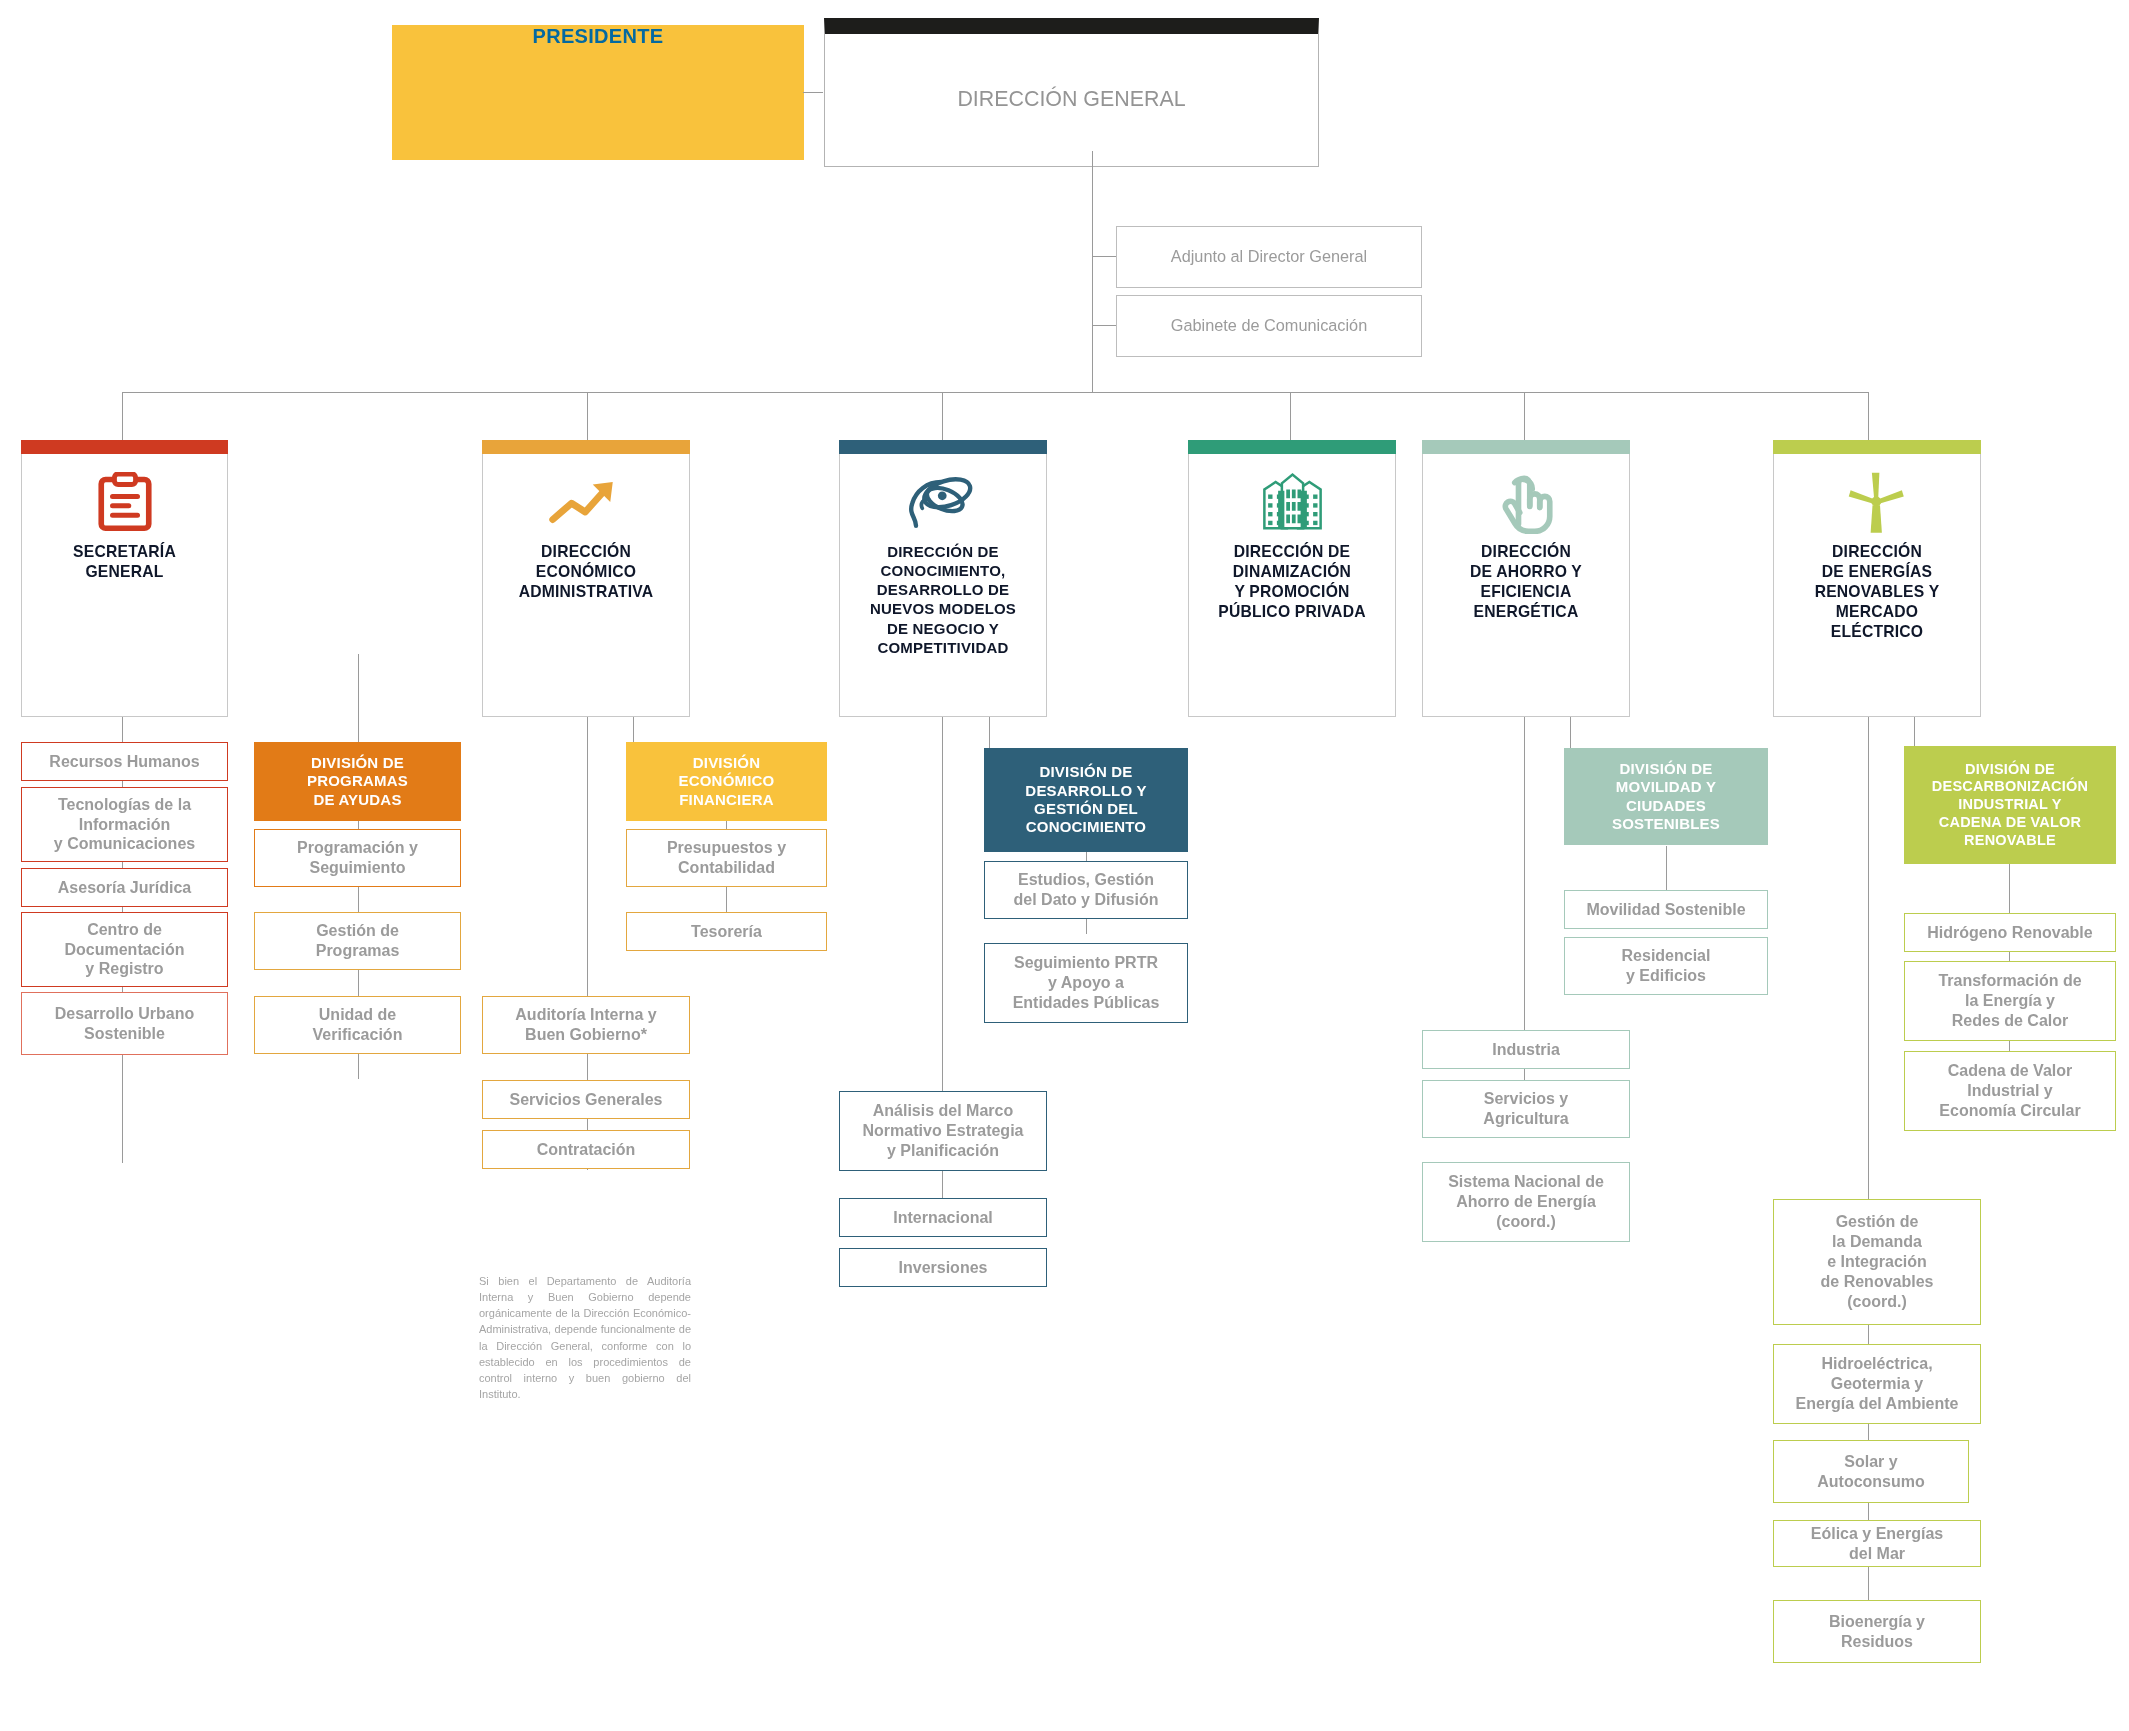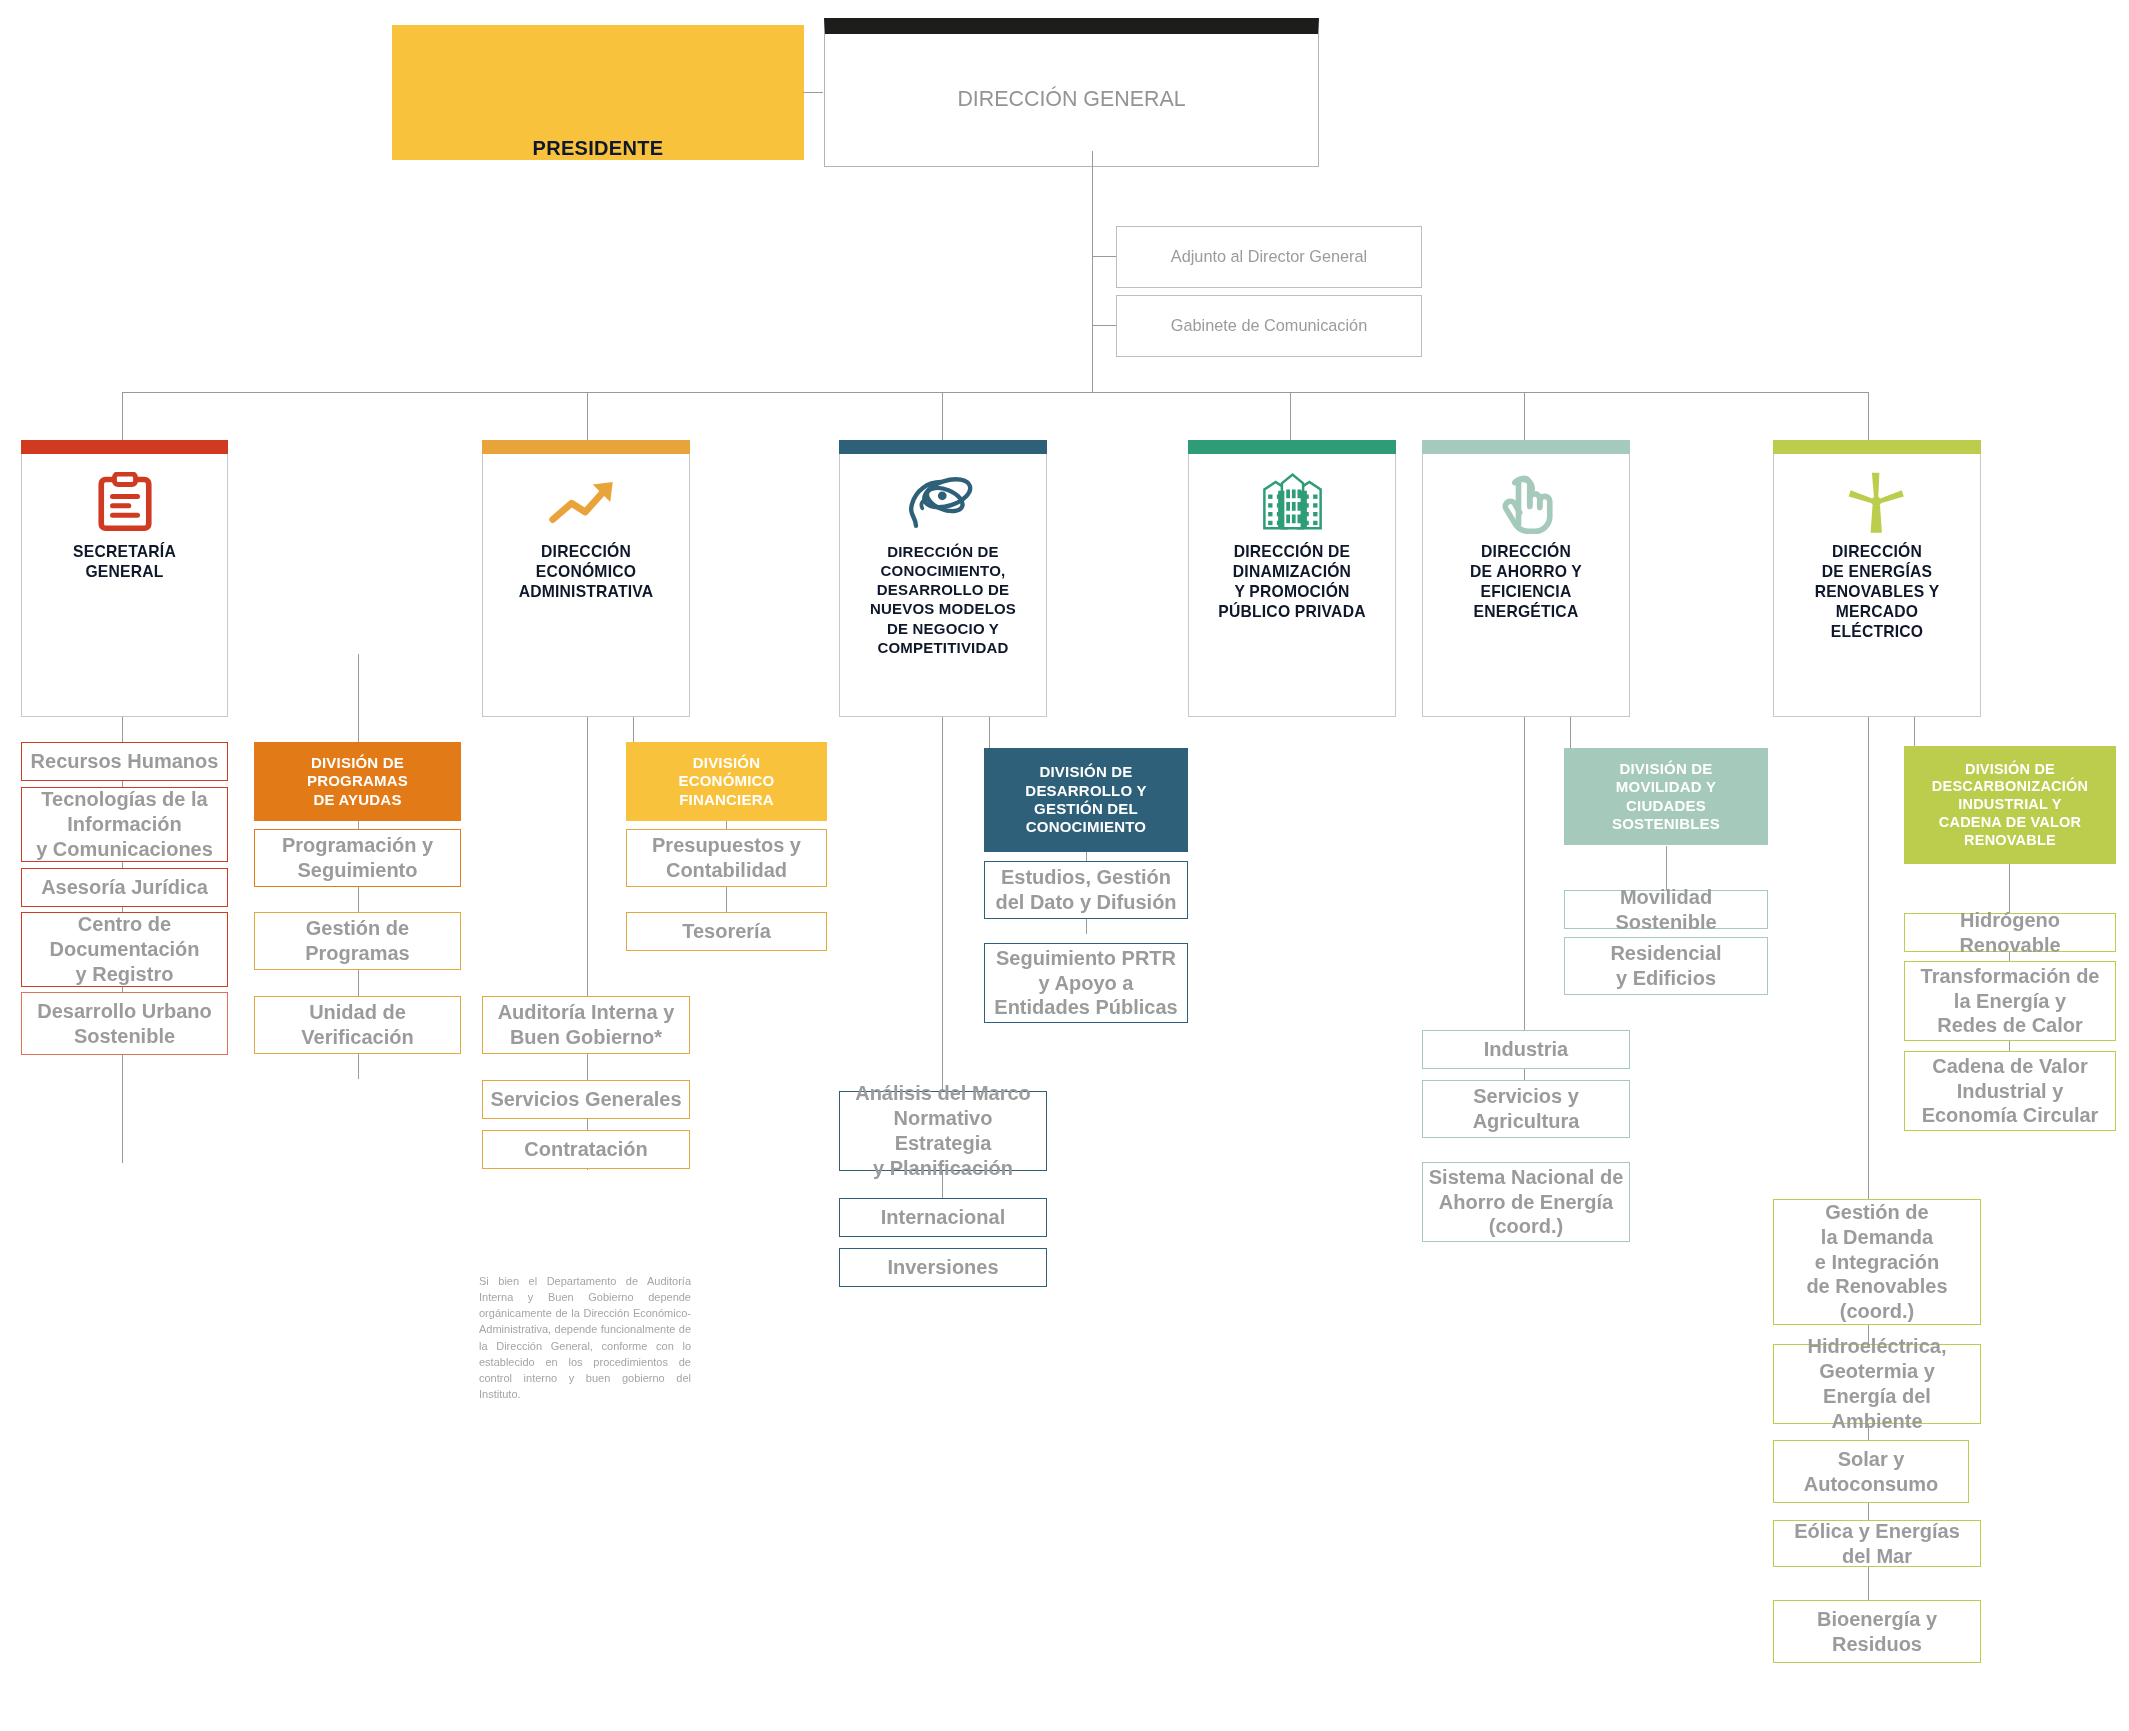--- a/index.html
+++ b/index.html
@@ -12,22 +12,22 @@
   }
   
   .ln{position:absolute;background:#9a9a9a;}
   .lnh{height:1.3px;}
   .lnv{width:1.3px;}
 
   
   .presidente{
     position:absolute;
     background:#f9c23c;
-    display:flex;align-items:flex-end;justify-content:center;
-    color:#0f172a;font-weight:bold;letter-spacing:0.3px;
+    display:flex;align-items:flex-start;justify-content:center;
+    color:#0369a1;font-weight:bold;letter-spacing:0.3px;
   }
   .dirgen{
     position:absolute;
     background:#ffffff;
     border:1.3px solid #b3b3b3;
     border-top:16.3px solid #1d1d1b;
     display:flex;align-items:center;justify-content:center;
     color:#949494;
   }
   .plainbox{
@@ -73,21 +73,21 @@
   }
 
   
   .leaf{
     position:absolute;
     background:#ffffff;
     border:1.3px solid #cccccc;
     display:flex;align-items:center;justify-content:center;
     text-align:center;
     color:#9b9b9b;font-weight:bold;
-    font-size:20px;line-height:1.24;
+    font-size:16px;line-height:1.24;
     box-sizing:border-box;
     padding:0 3.8px;
   }
 
   .note{
     position:absolute;
     color:#a5a5a5;
     font-size:11px;
     line-height:1.47;
     text-align:justify;

